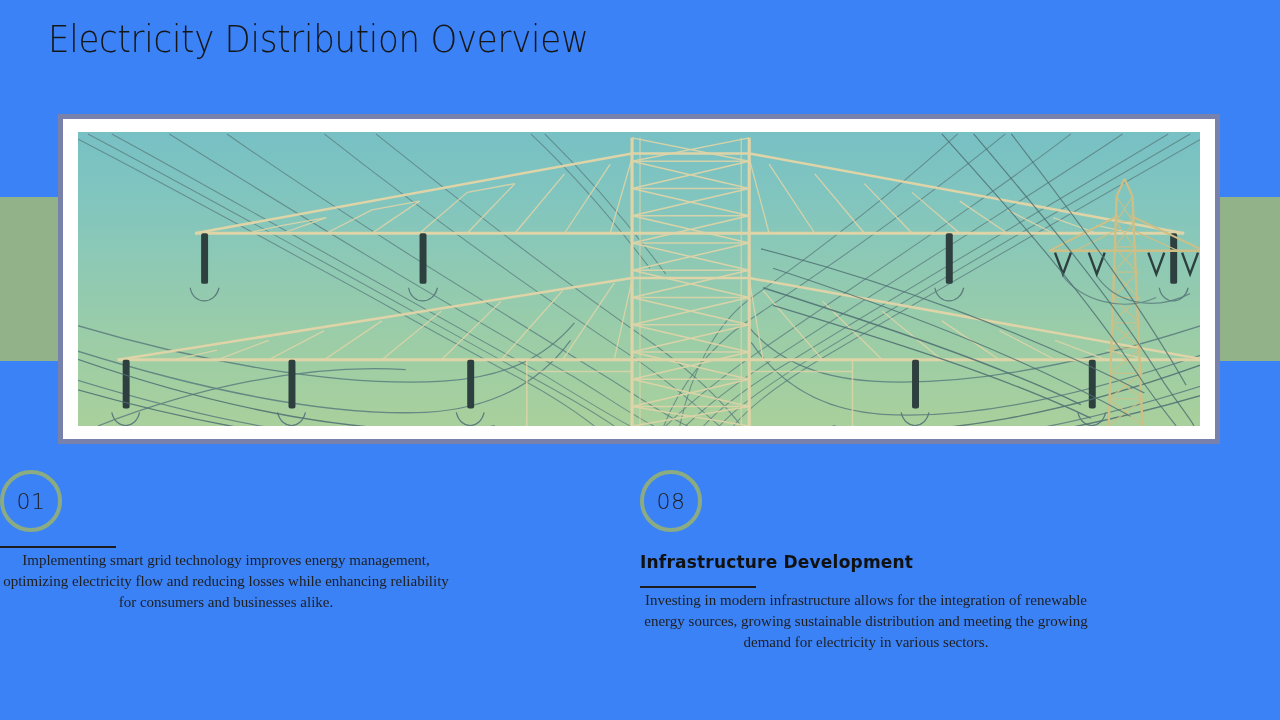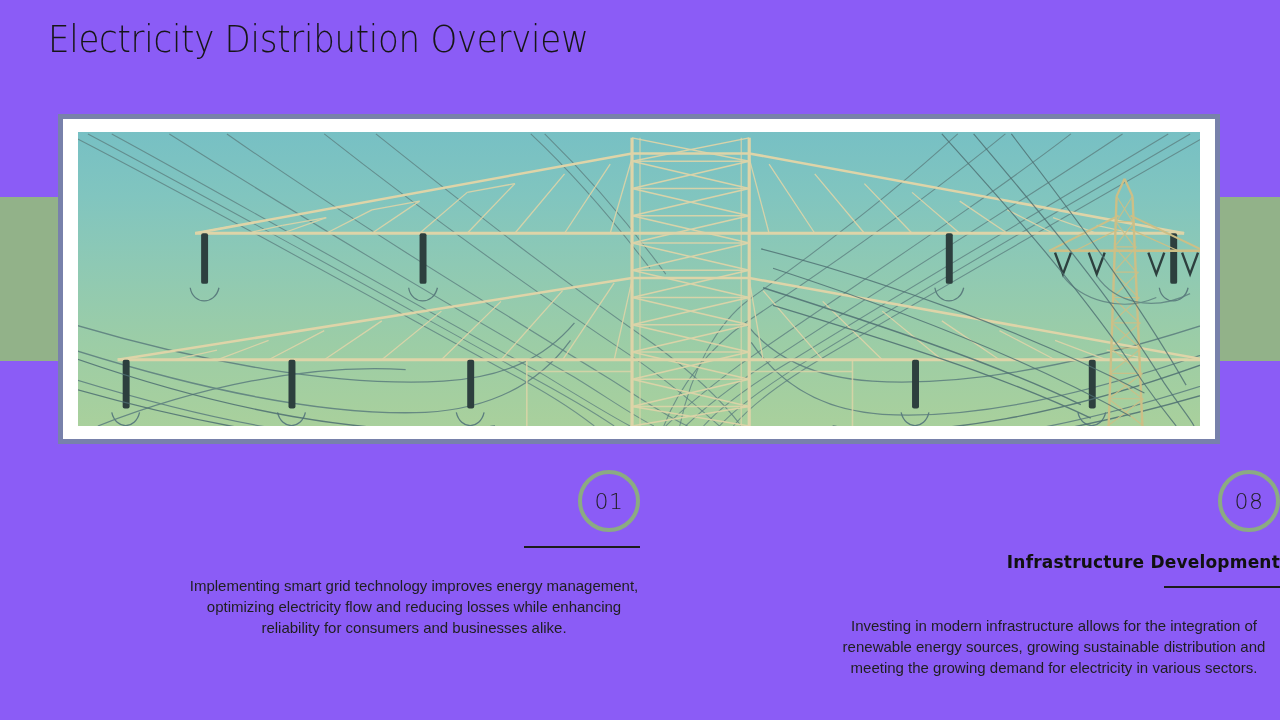--- a/index.html
+++ b/index.html
@@ -5,21 +5,21 @@
   * { margin:0; padding:0; box-sizing:border-box; }
   html, body {
     width:1280px; height:720px;
     background:#ffffff;
     font-family:"Liberation Sans", sans-serif;
     overflow:hidden;
   }
   .slide {
     position:relative;
     width:1280px; height:720px;
-    background:#8b5cf6;
+    background:#3b82f6;
   }
 
   
   .slide-title {
     position:absolute;
     left:48px; top:18px;
     font-family:"DejaVu Sans", sans-serif;
     font-size:37px;
     font-weight:300;
     letter-spacing:-0.3px;
@@ -65,21 +65,21 @@
   .items {
     position:absolute;
     left:0; top:470px;
     width:1280px;
     display:flex;
   }
   .item {
     width:50%;
     display:flex;
     flex-direction:column;
-    align-items:flex-end;
+    align-items:flex-start;
   }
   .num-circle {
     width:62px; height:62px;
     border:4px solid #8bab82;
     border-radius:50%;
     display:flex;
     align-items:center;
     justify-content:center;
     font-family:"DejaVu Sans", sans-serif;
     font-size:22px;
@@ -95,23 +95,23 @@
     color:#111111;
     letter-spacing:0.2px;
     text-align:center;
   }
   .item-rule {
     margin-top:14px;
     width:116px; height:2px;
     background:#1c1c1c;
   }
   .item-body {
-    margin-top:27px;
+    margin-top:2px;
     width:452px;
-    font-family:Liberation Sans, sans-serif;
+    font-family:Liberation Serif, serif;
     font-size:15px;
     font-weight:400;
     line-height:21px;
     color:#1f1f1f;
     text-align:center;
   }
 </style>
 </head>
 <body>
 

